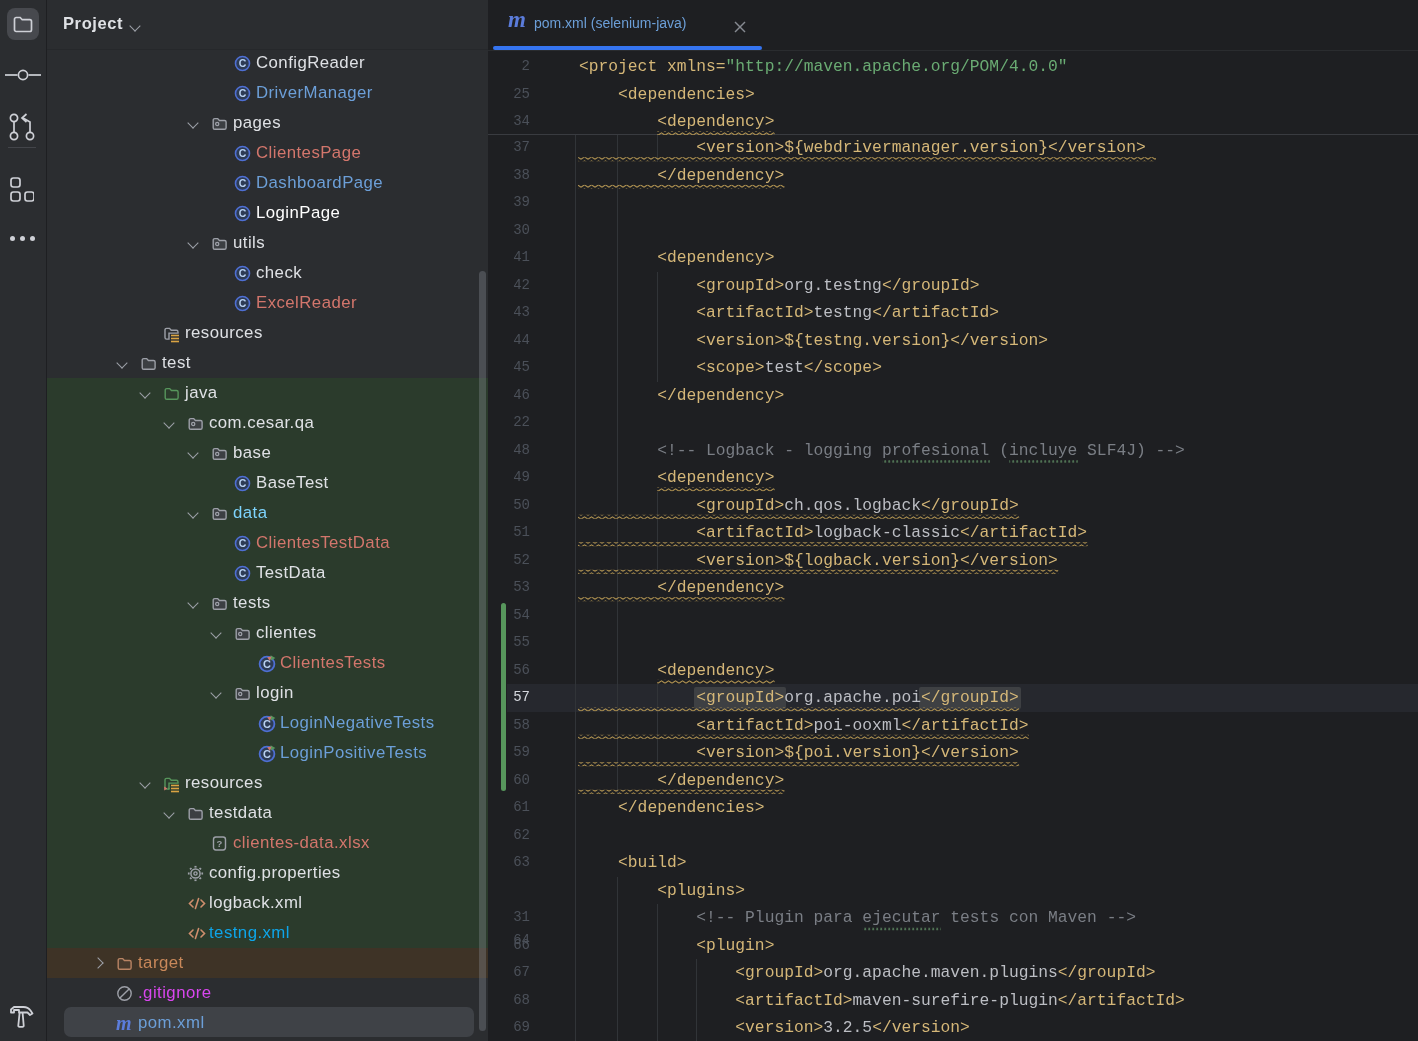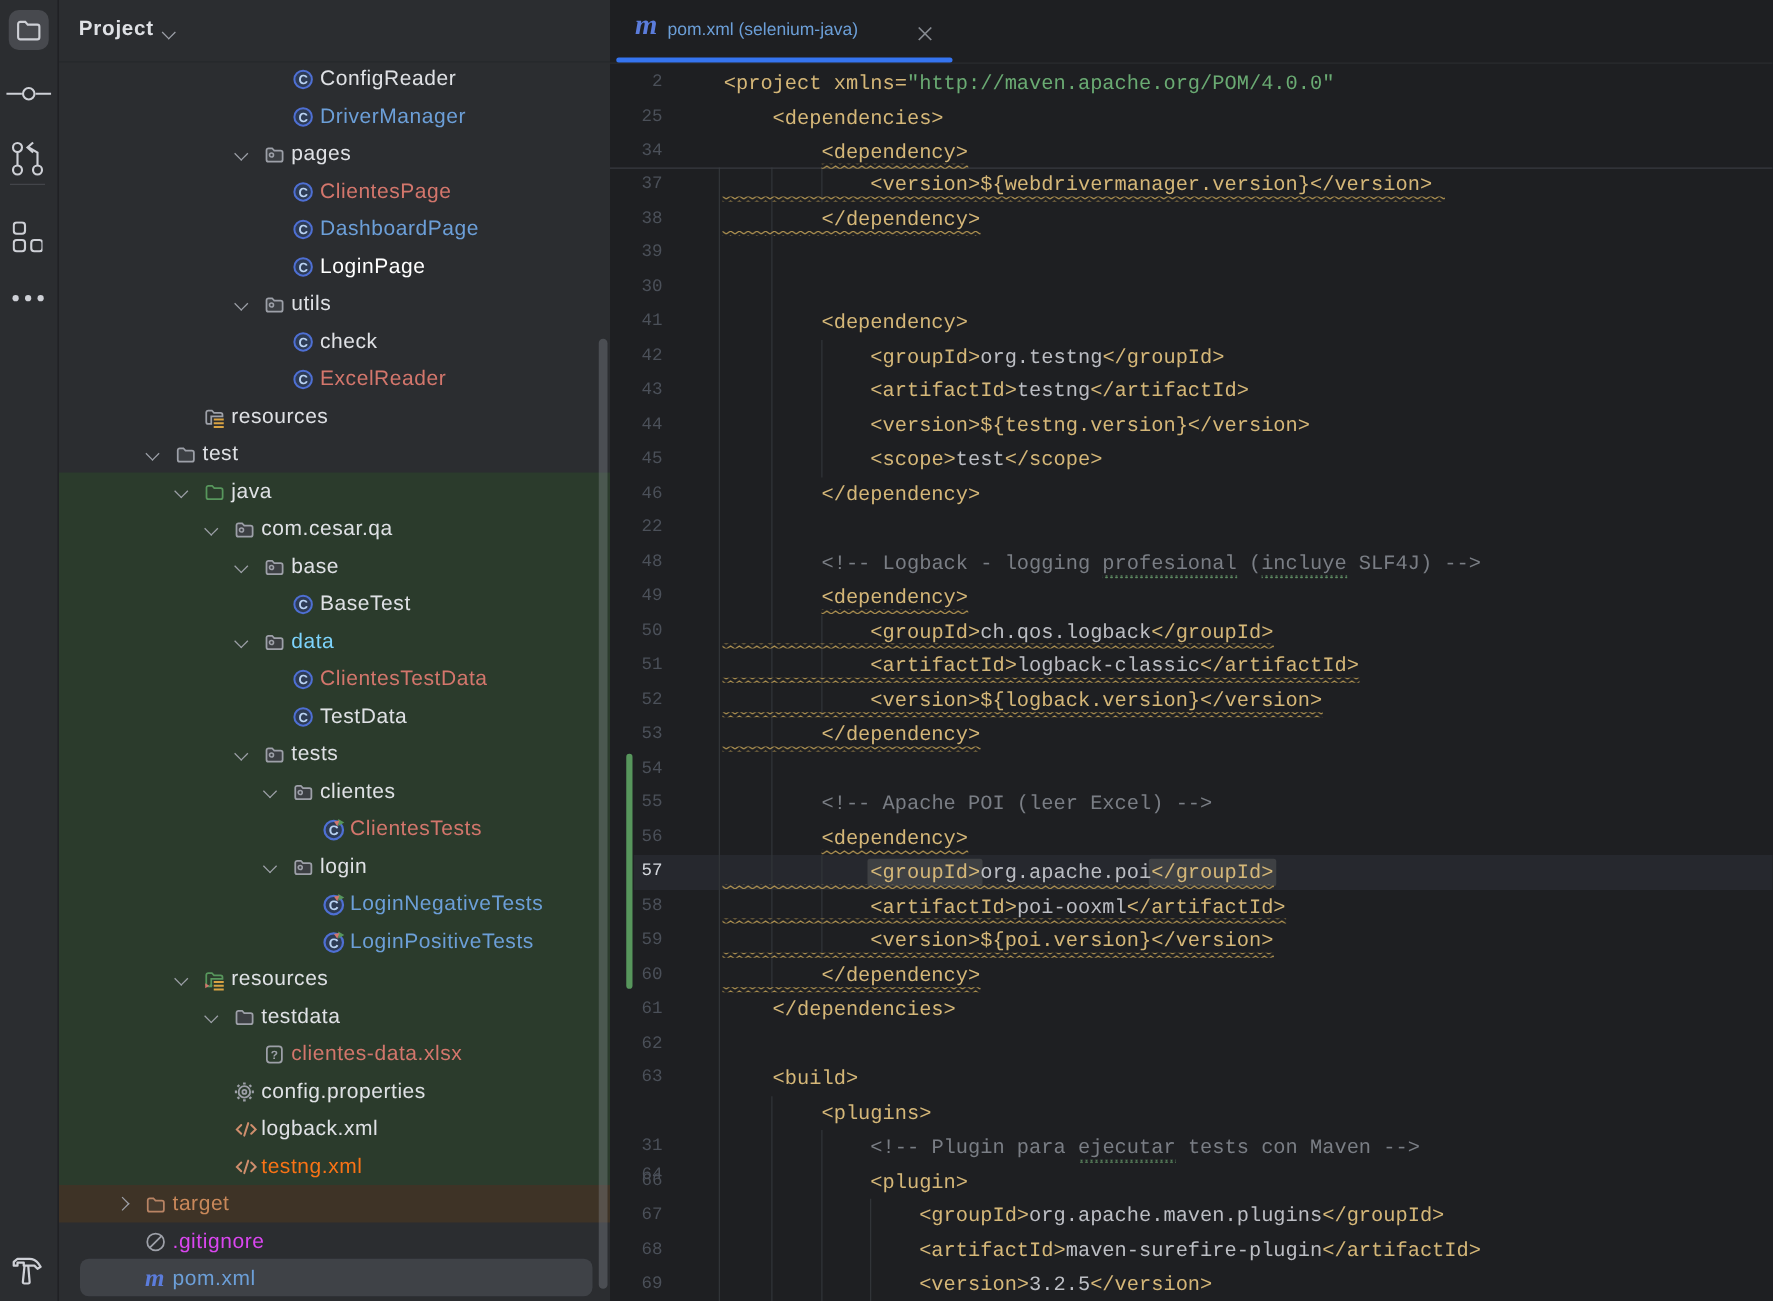--- a/index.html
+++ b/index.html
@@ -262,21 +262,21 @@
 <div class="tl" style="left:209px;top:888px;color:#dfe1e5">logback.xml</div>
 <div style="position:absolute;left:187px;top:924px;width:20px;height:19px;display:flex;align-items:center;justify-content:flex-start">
     <svg width="20" height="17" viewBox="0 0 20 17">
       <g stroke="#cf8e6d" stroke-width="1.6" fill="none" stroke-linecap="round">
         <path d="M6 5 L2.5 8.5 L6 12"></path>
         <path d="M14 5 L17.5 8.5 L14 12"></path>
         <path d="M11.6 3.5 L8.4 13.5"></path>
       </g>
     </svg>
   </div>
-<div class="tl" style="left:209px;top:918px;color:#f97316">testng.xml</div>
+<div class="tl" style="left:209px;top:918px;color:#0ea5e9">testng.xml</div>
 <div style="position:absolute;left:94px;top:959px;width:8px;height:8px;border-top:1.6px solid #9da0a8;border-right:1.6px solid #9da0a8;transform:rotate(45deg);"></div>
 <div style="position:absolute;left:116px;top:954px;width:20px;height:19px;display:flex;align-items:center;justify-content:flex-start">
     <svg width="17" height="17" viewBox="0 0 17 17">
       <path d="M2.2 5.2 a1.6 1.6 0 0 1 1.6 -1.6 h2.9 l1.7 1.9 h5.1 a1.6 1.6 0 0 1 1.6 1.6 v5.6 a1.6 1.6 0 0 1 -1.6 1.6 h-9.7 a1.6 1.6 0 0 1 -1.6 -1.6 z" fill="#473a2d" stroke="#b98464" stroke-width="1.4"></path>
     </svg>
   </div>
 <div class="tl" style="left:138px;top:948px;color:#c9885a">target</div>
 <div style="position:absolute;left:116px;top:984px;width:20px;height:19px;display:flex;align-items:center;justify-content:flex-start">
     <svg width="17" height="17" viewBox="0 0 17 17">
       <circle cx="8.5" cy="8.5" r="6.7" fill="none" stroke="#9da0a8" stroke-width="1.4"></circle>
@@ -395,21 +395,21 @@
 <div class="ln" style="top:491.75px">50</div>
 <div class="cl" style="top:491.75px"><span class="x">            </span><span class="g">&lt;groupId&gt;</span><span class="x">ch.qos.logback</span><span class="g">&lt;/groupId&gt;</span></div>
 <div class="ln" style="top:519.25px">51</div>
 <div class="cl" style="top:519.25px"><span class="x">            </span><span class="g">&lt;artifactId&gt;</span><span class="x">logback-classic</span><span class="g">&lt;/artifactId&gt;</span></div>
 <div class="ln" style="top:546.75px">52</div>
 <div class="cl" style="top:546.75px"><span class="x">            </span><span class="g">&lt;version&gt;${logback.version}&lt;/version&gt;</span></div>
 <div class="ln" style="top:574.25px">53</div>
 <div class="cl" style="top:574.25px"><span class="g">        &lt;/dependency&gt;</span></div>
 <div class="ln" style="top:601.75px">54</div>
 <div class="ln" style="top:629.25px">55</div>
-<div class="cl" style="top:629.25px"><span class="x">        </span><span class="c">&lt;!-- Apache POI (leer Excel) --&gt;</span></div>
+<div class="cl" style="top:629.25px"><span class="x">        </span></div>
 <div class="ln" style="top:656.75px">56</div>
 <div class="cl" style="top:656.75px"><span class="g">        &lt;dependency&gt;</span></div>
 <div class="lnc" style="top:684.25px">57</div>
 <div class="cl" style="top:684.25px"><span class="x">            </span><span class="gm">&lt;groupId&gt;</span><span class="x">org.apache.poi</span><span class="gm">&lt;/groupId&gt;</span></div>
 <div class="ln" style="top:711.75px">58</div>
 <div class="cl" style="top:711.75px"><span class="x">            </span><span class="g">&lt;artifactId&gt;</span><span class="x">poi-ooxml</span><span class="g">&lt;/artifactId&gt;</span></div>
 <div class="ln" style="top:739.25px">59</div>
 <div class="cl" style="top:739.25px"><span class="x">            </span><span class="g">&lt;version&gt;${poi.version}&lt;/version&gt;</span></div>
 <div class="ln" style="top:766.75px">60</div>
 <div class="cl" style="top:766.75px"><span class="g">        &lt;/dependency&gt;</span></div>

